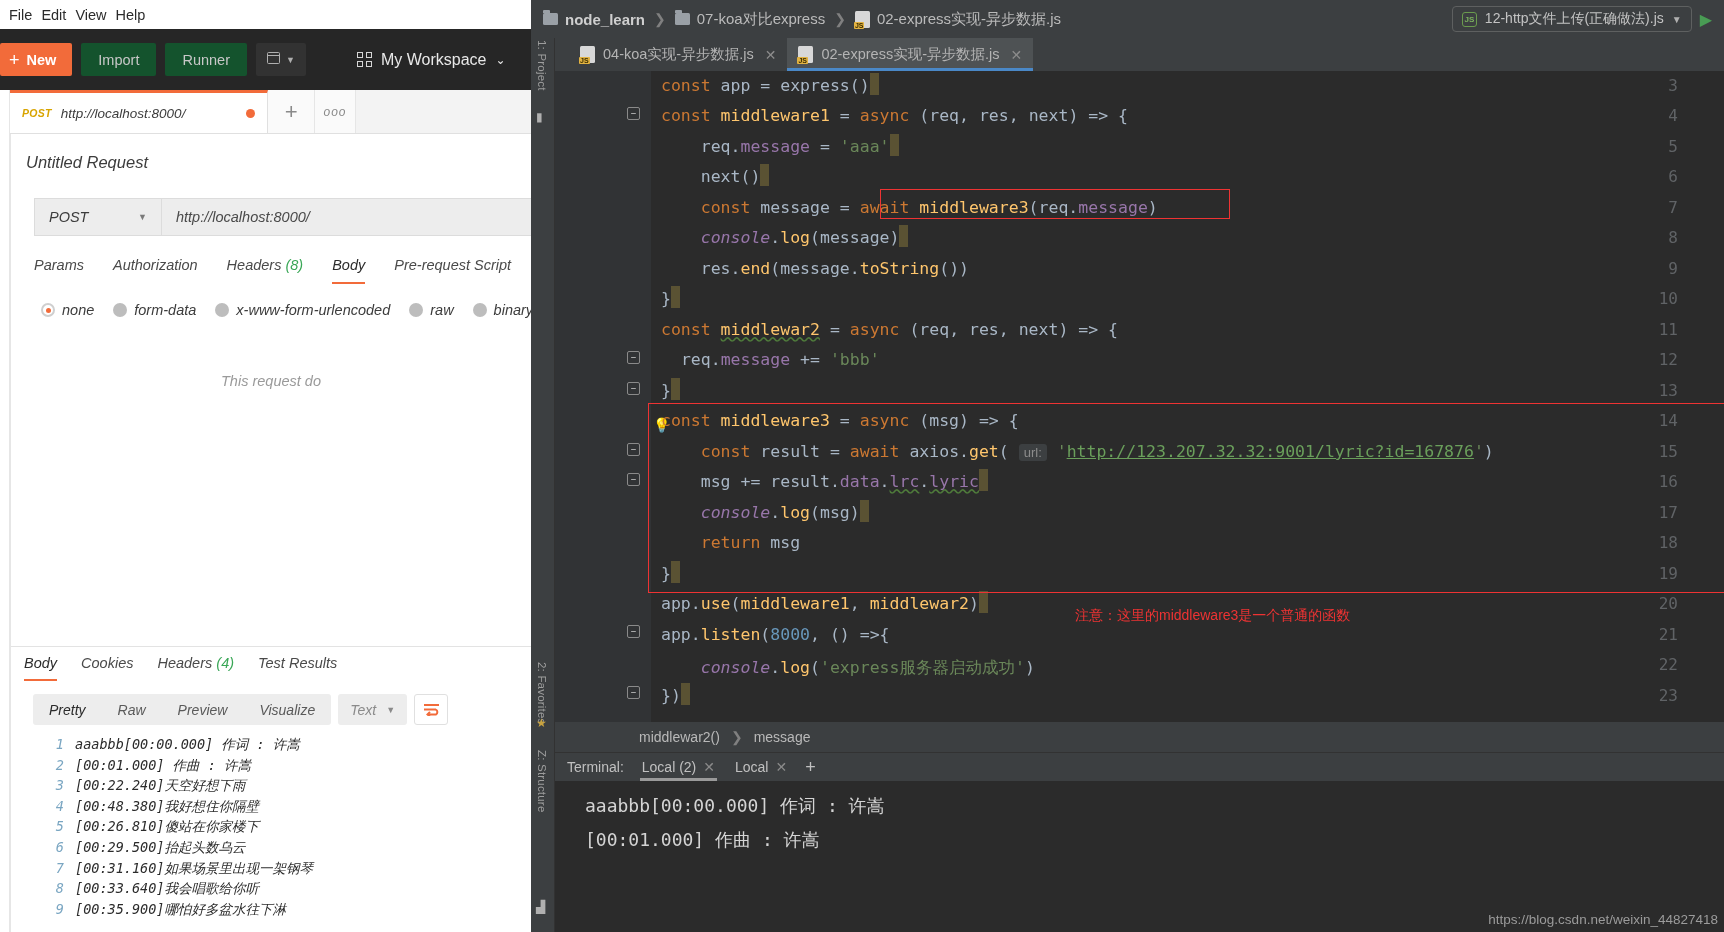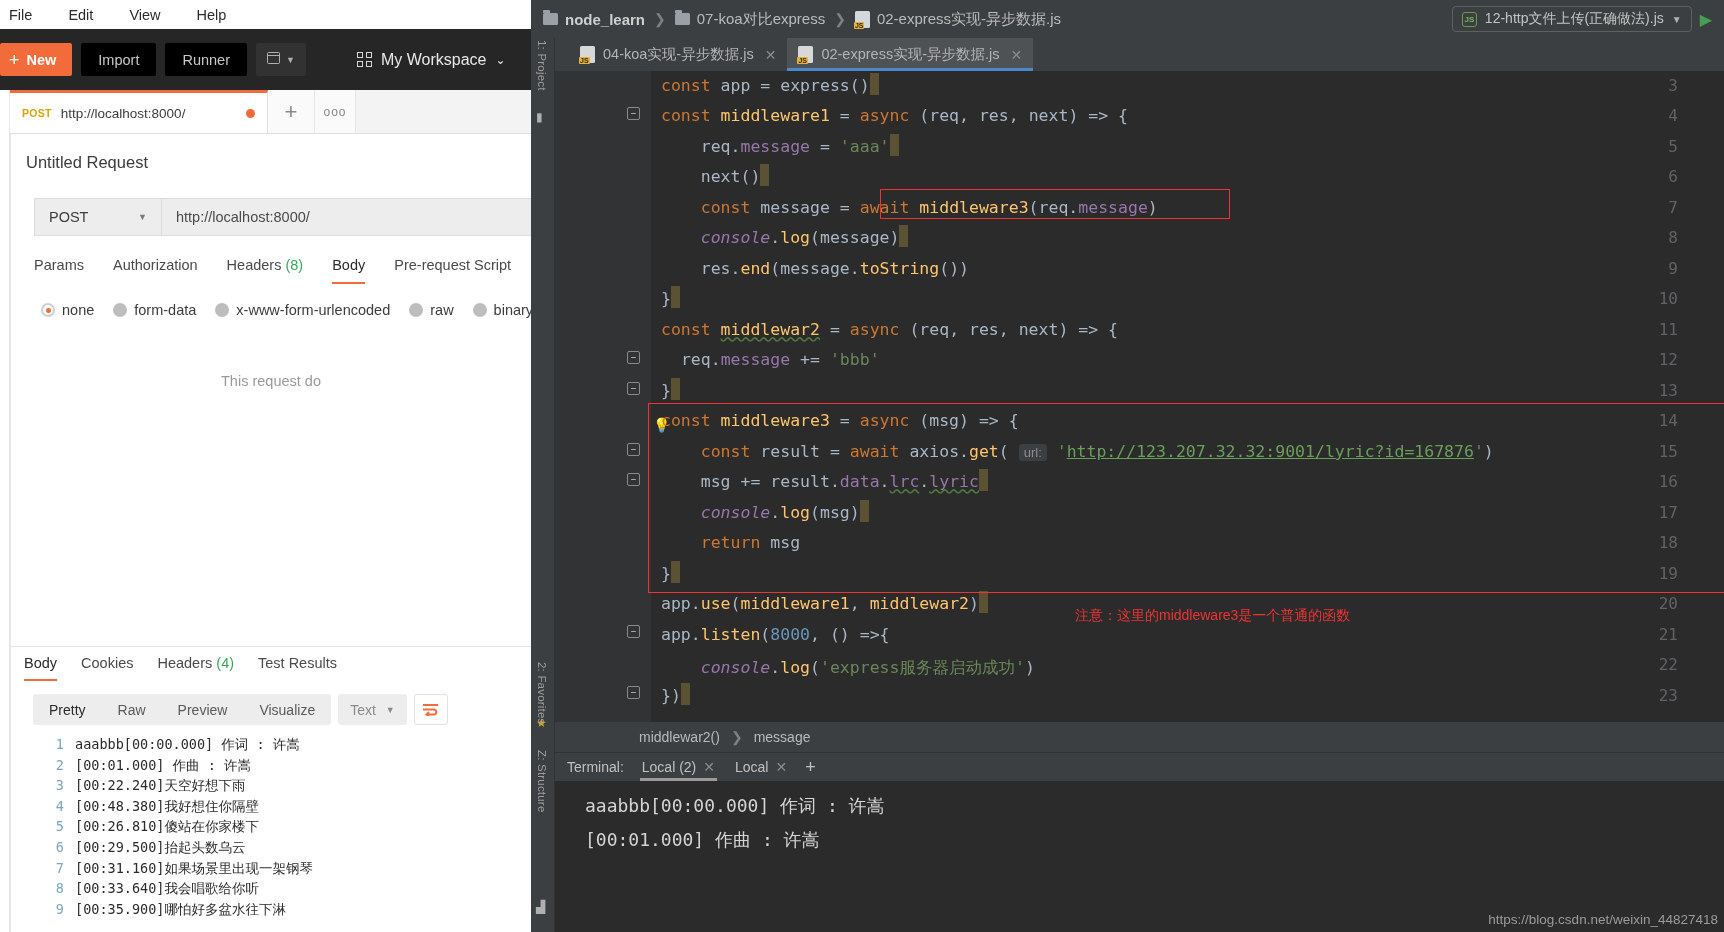--- a/index.html
+++ b/index.html
@@ -12,50 +12,50 @@
   #app { position: relative; width: 1724px; height: 932px; }
 
   
   #postman {
     position: absolute; left: 0; top: 0;
     width: 531px; height: 932px;
     background: #fff; overflow: hidden;
   }
   .pm-menubar {
     height: 29px; background: #fff; display: flex; align-items: center;
-    padding-left: 6px; gap: 30px; font-size: 14.5px; color: #2b2b2b; text-align: right;
+    padding-left: 6px; gap: 3px; font-size: 14.5px; color: #2b2b2b; text-align: right;
   }
   .pm-menubar span { padding: 2px 3px; }
   .pm-toolbar {
     height: 61px; background: #262626; display: flex; align-items: center;
     padding: 0 10px; gap: 9px;
   }
   .pm-new {
     background: #f26b3a; color: #fff; font-weight: bold; font-size: 14.5px;
     height: 33px; padding: 0 16px 0 9px; display: flex; align-items: center;
     gap: 7px; border-radius: 2px; margin-left: -10px;
   }
   .pm-new .plus { font-size: 18px; font-weight: 400; line-height: 1; }
   .pm-btn {
-    background: #000000; color: #c8c8c8; font-size: 14.5px; height: 33px;
+    background: #14532d; color: #c8c8c8; font-size: 14.5px; height: 33px;
     padding: 0 17px; display: flex; align-items: center; border-radius: 2px; text-align: center;
   }
   .pm-iconbtn {
     background: #323232; color: #b0b0b0; height: 33px; width: 50px;
     display: flex; align-items: center; justify-content: center;
     gap: 4px; border-radius: 2px;
   }
   .pm-ws {
     color: #e8e8e8; font-size: 16px; display: flex; align-items: center;
     gap: 9px; margin-left: 42px; white-space: nowrap;
   }
   .grid-icon { display: grid; grid-template-columns: 6px 6px; grid-gap: 3px; }
   .grid-icon i { width: 6px; height: 6px; border: 1.5px solid #d6d6d6; display: block; }
 
-  .pm-body { position: relative; height: 842px; background: #4d7c0f; }
+  .pm-body { position: relative; height: 842px; background: #4d7c0f; font-style: italic; }
   .pm-sidebar-strip {
     position: absolute; left: 0; top: 0; width: 10px; height: 842px;
     background: #fff; border-right: 1px solid #e6e6e6;
   }
   .pm-tabbar {
     position: absolute; left: 10px; top: 0; right: 0; height: 44px;
     background: #f3f3f3; border-bottom: 1px solid #e0e0e0; display: flex;
   }
   .pm-tab {
     width: 258px; background: #fff; border-top: 3px solid #f26b3a;

